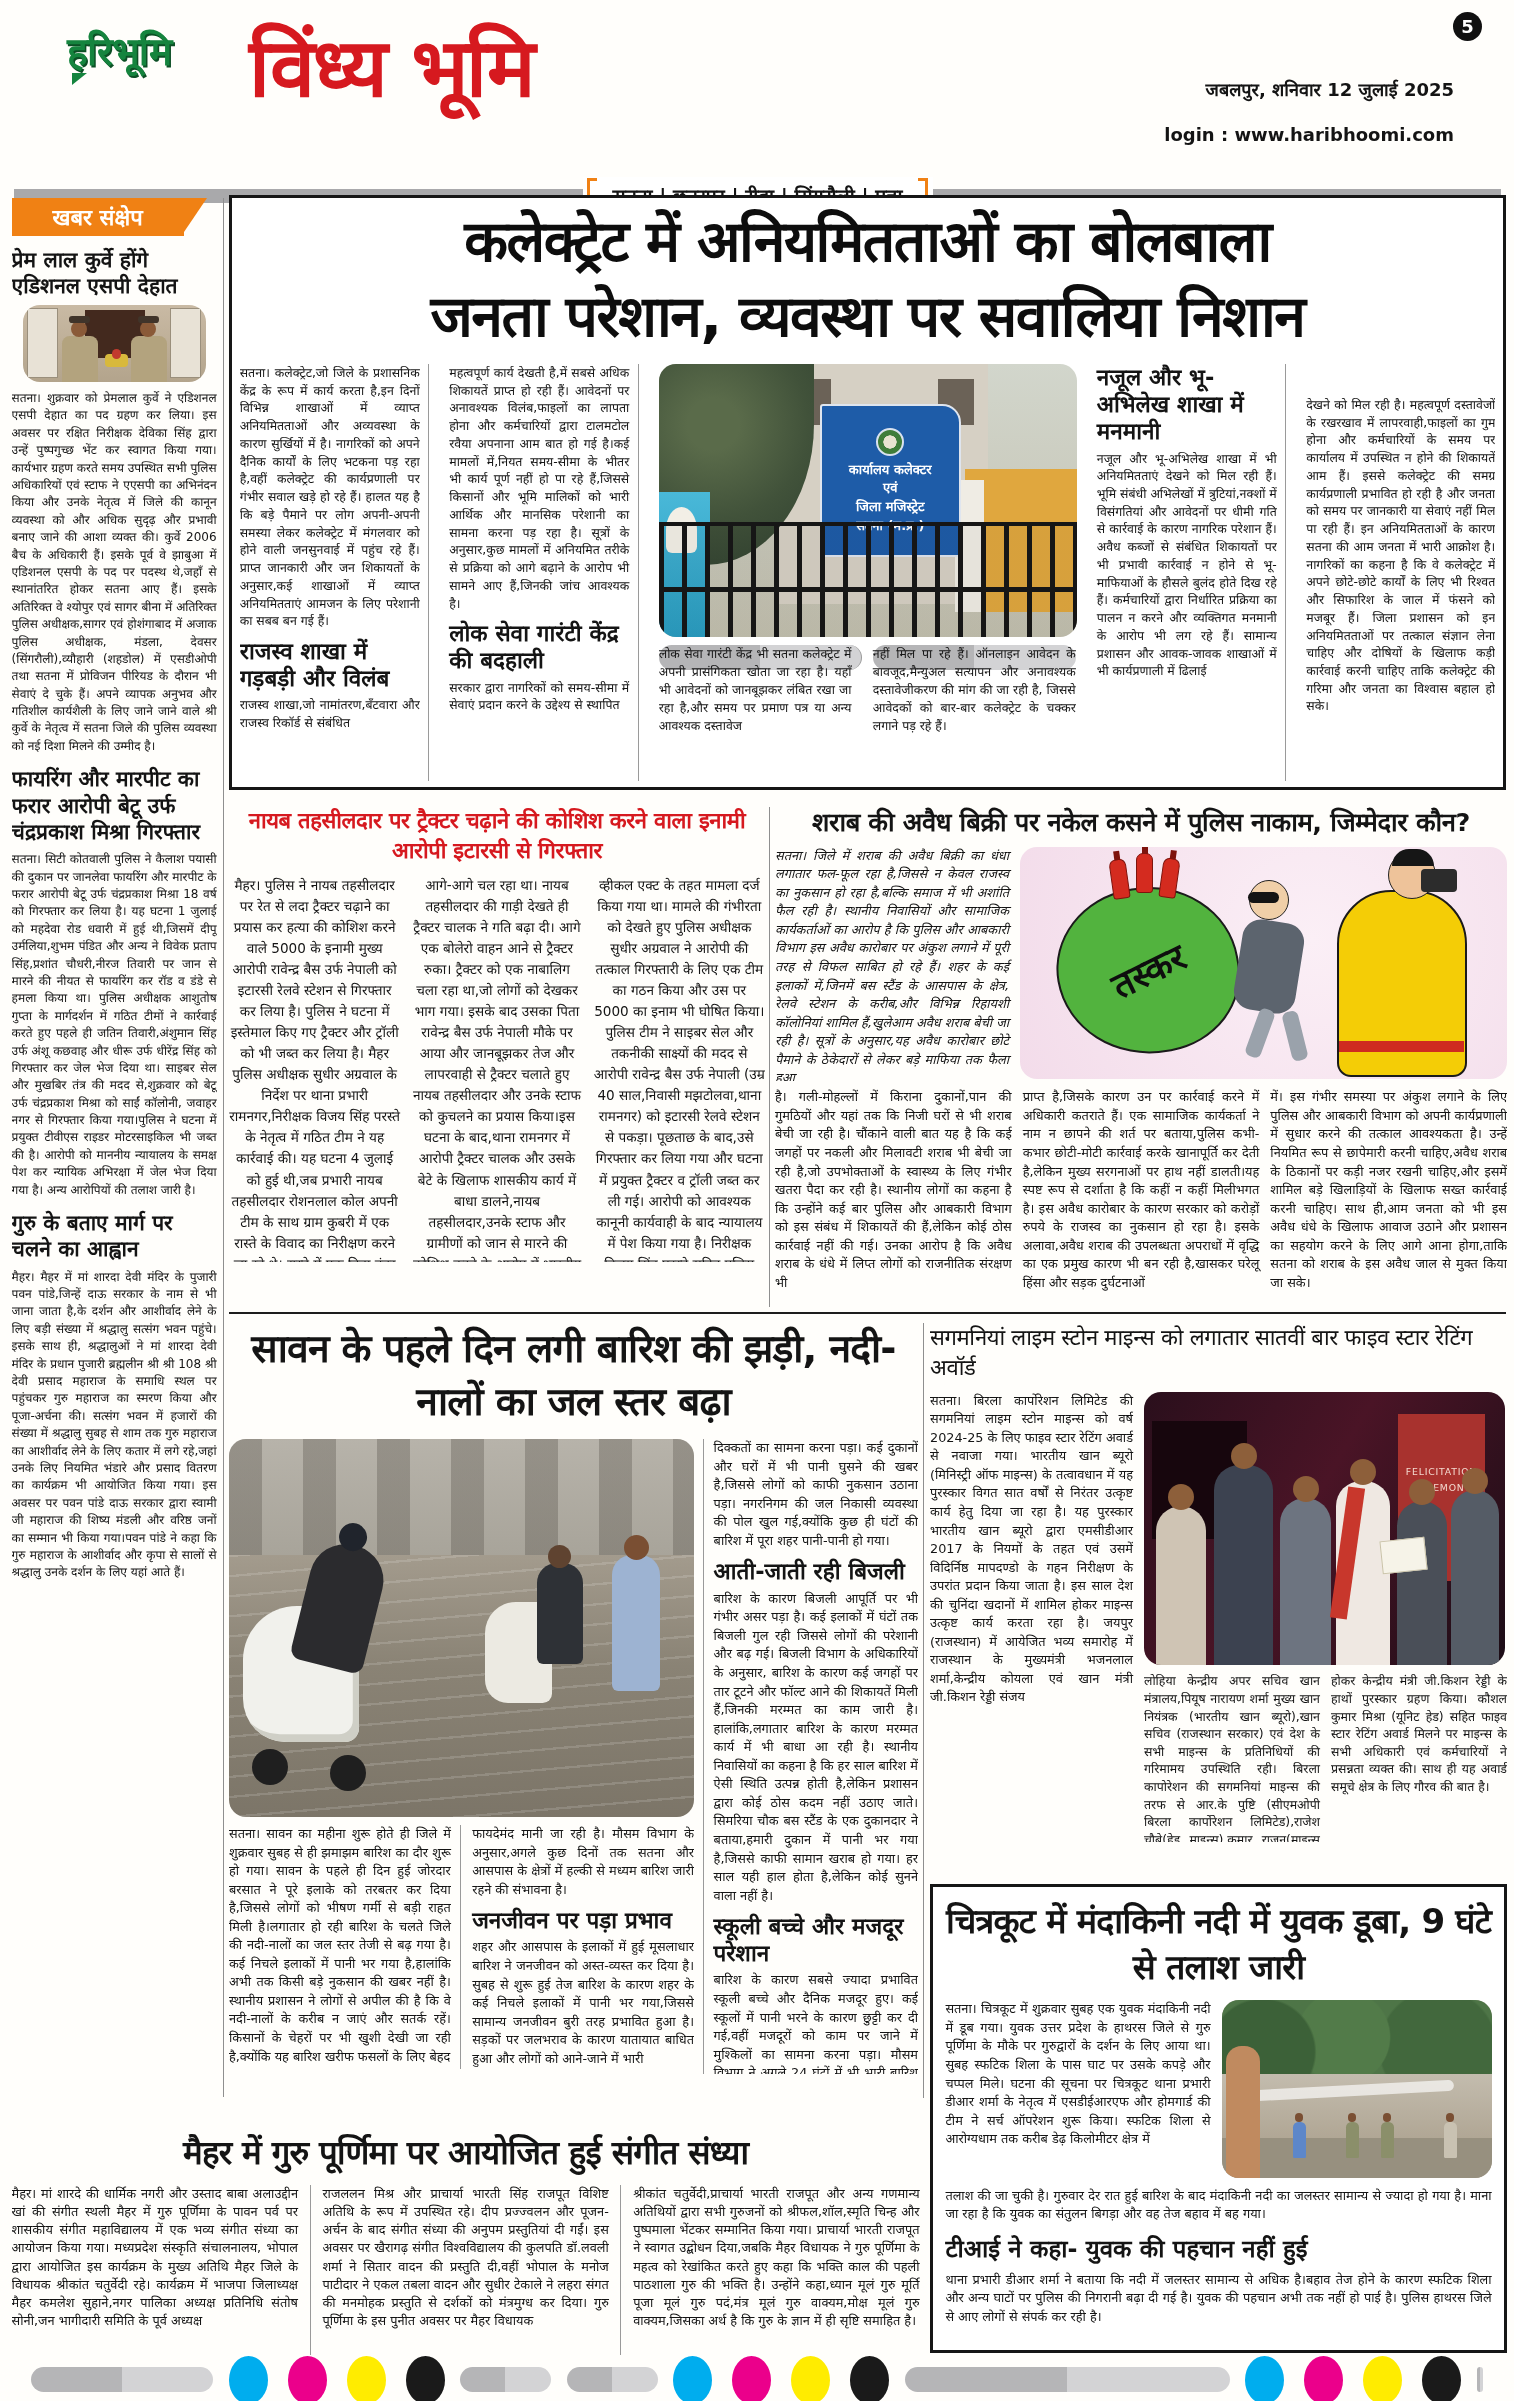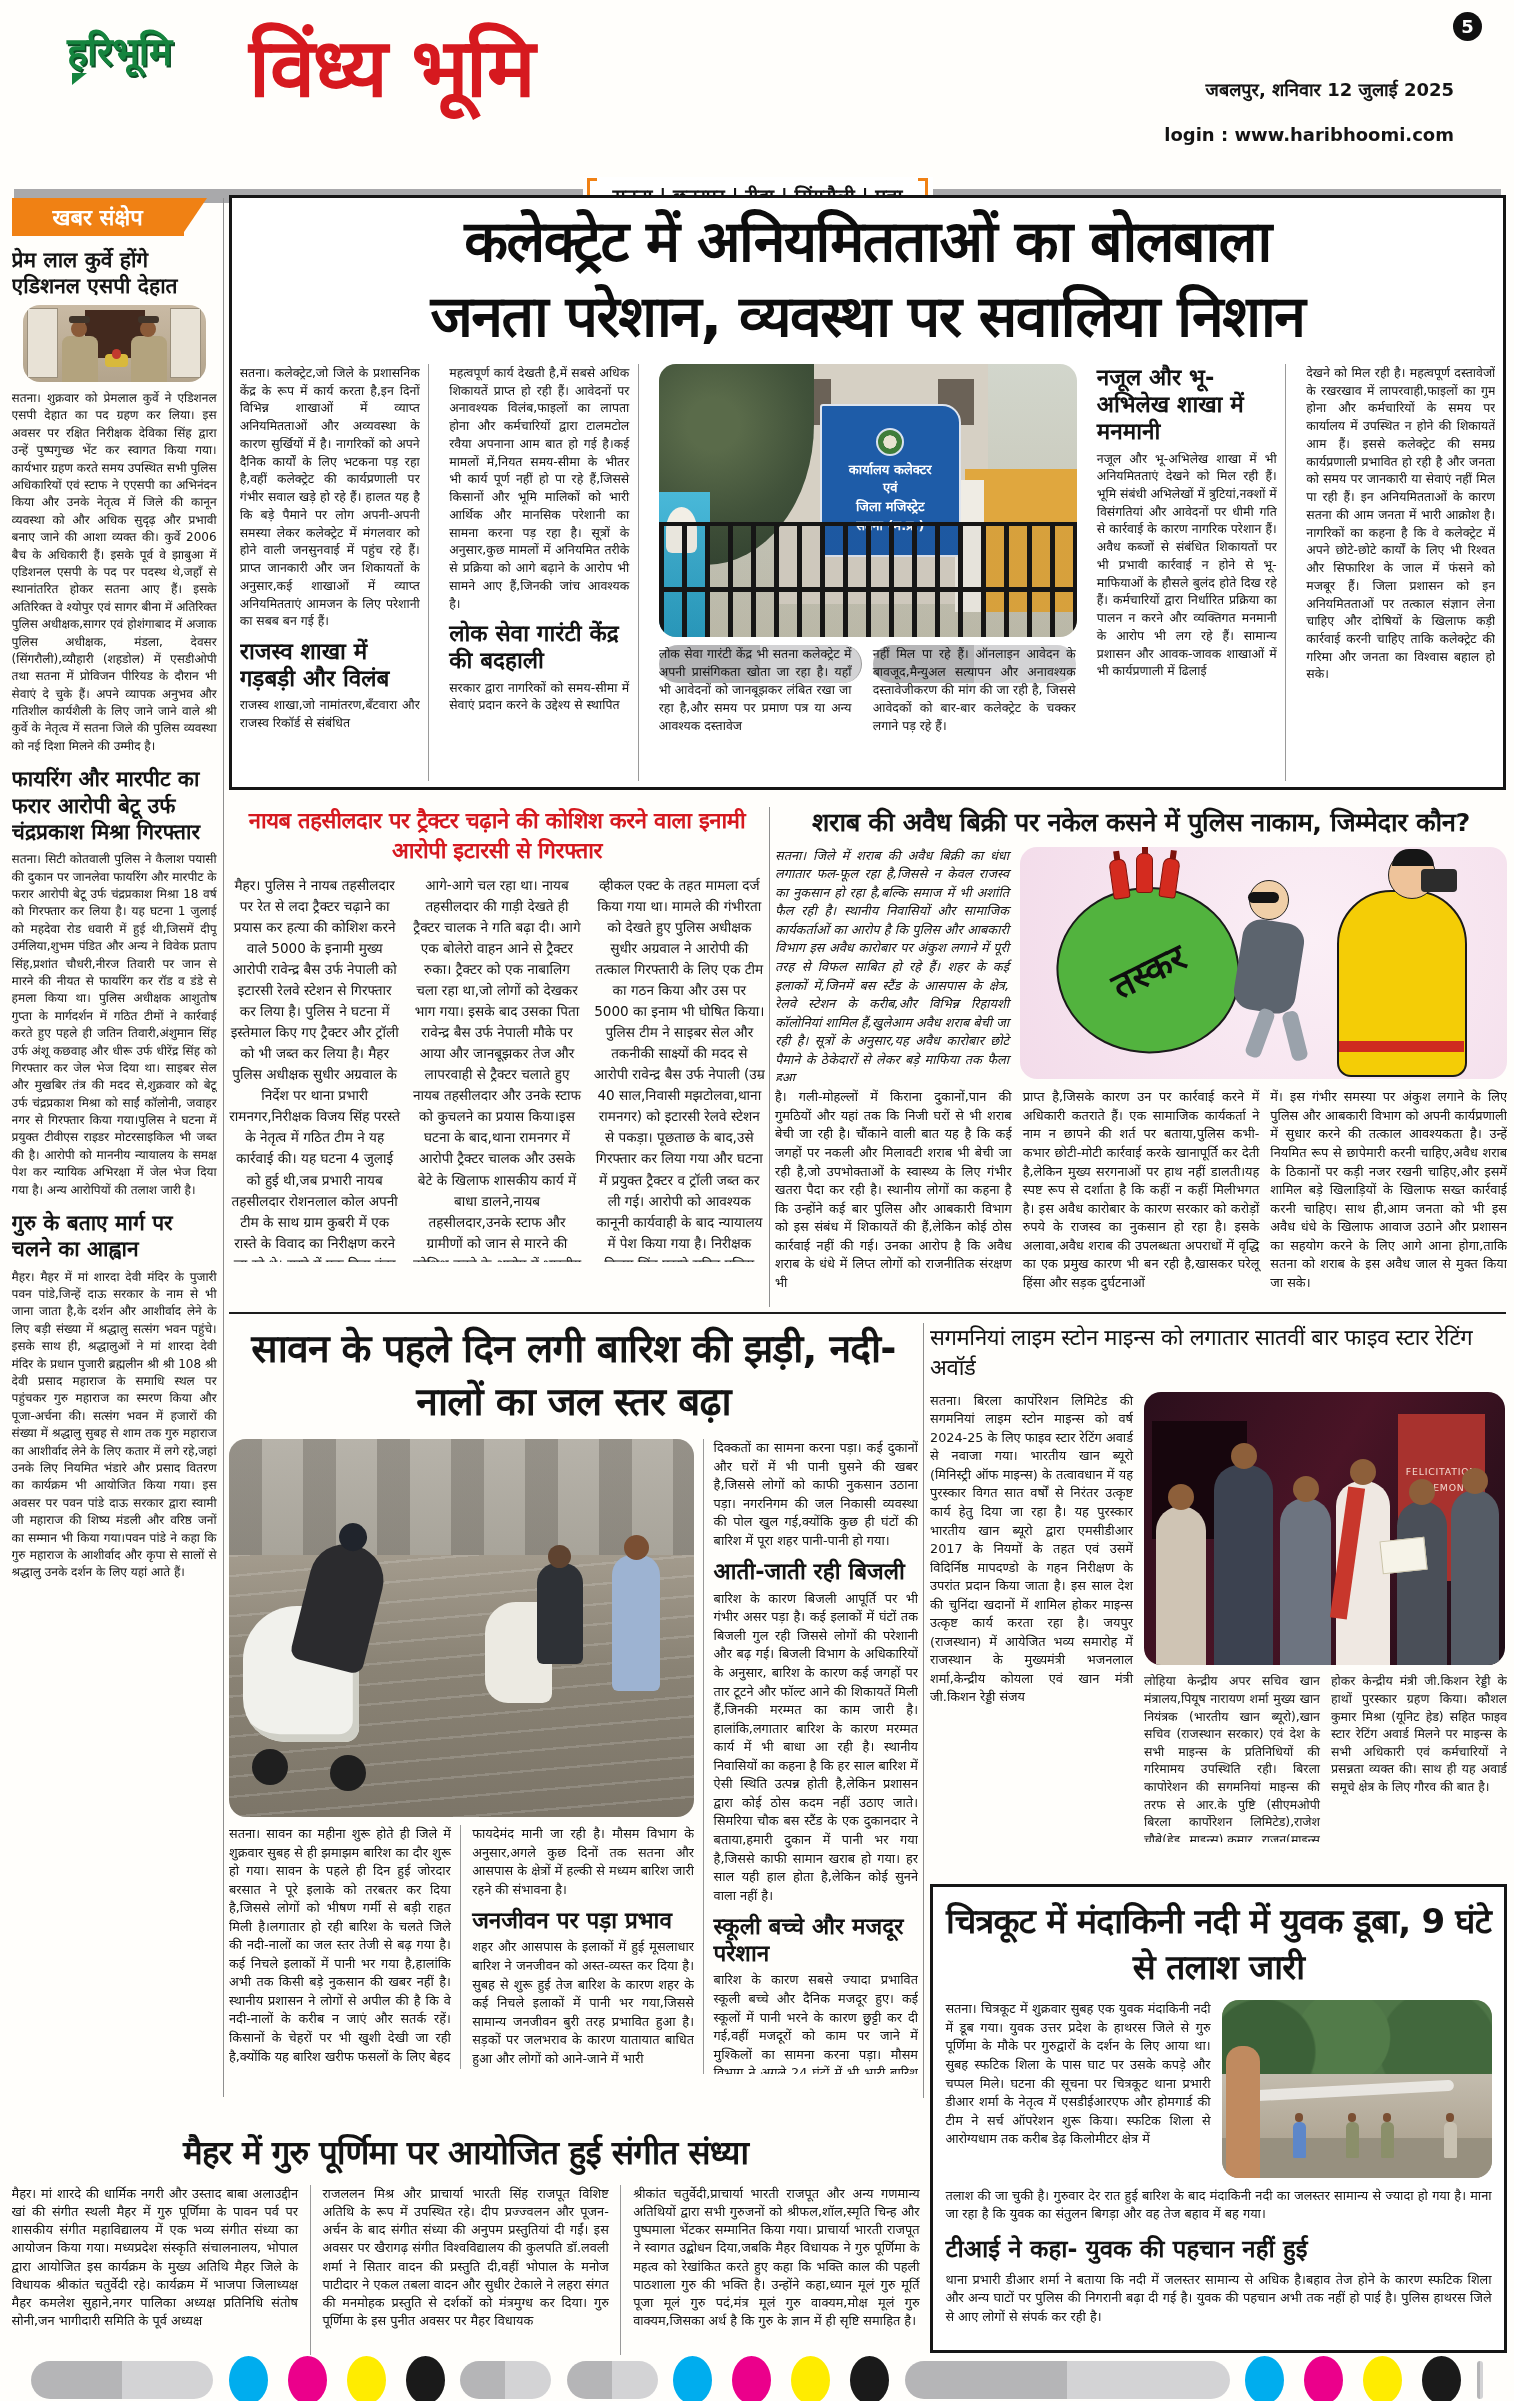--- a/index.html
+++ b/index.html
@@ -55,21 +55,21 @@
   .pp-bouquet:before{content:"";position:absolute;left:7px;top:-4.6px;width:9.3px;height:9.3px;
         border-radius:50%;background:#c23b2e;}
 
   
   .lead-box{position:absolute;left:229px;top:195px;width:1277px;height:595px;border:3.1px solid #161616;
         padding:6.2px 7.7px;overflow:hidden;background:#fff;}
   .lead-h{font-size:57px;font-weight:800;text-align:center;line-height:1.32;letter-spacing:-1.5px;color:#0d0d0d;}
   .lead-cols{display:flex;gap:20px;margin-top:9.3px;height:417px;overflow:hidden;}
   .lcol{width:200px;border-right:0.8px solid #9a9a9a;padding-right:8.5px;font-size:12.4px;
         line-height:1.43;text-align:justify;}
-  .lcol.last{border-right:none;padding-right:0;}
+  .lcol.last{border-right:none;padding-right:0;margin-top:32px;}
   .lead-mid{width:418px;}
   .lead-photo{width:418px;height:273px;background:linear-gradient(#d2d6cc,#c2bfae);}
   .lp-trees{position:absolute;left:0;top:0;width:155px;height:201px;
         background:radial-gradient(circle at 35% 30%,#5a6b4a 15%,#41523a 55%,#2e3f2f 100%);
         border-radius:0 0 70% 0;}
   .lp-building{position:absolute;left:120px;top:0;width:209px;height:240px;background:#d6d0c4;}
   .lp-win{position:absolute;width:36px;height:46px;background:#6b6257;}
   .lp-yellow{position:absolute;right:0;top:105px;width:112px;height:143px;background:#e0a73e;}
   .lp-pillar{position:absolute;right:93px;top:116px;width:29px;height:132px;background:#efece4;}
   .lp-poster{position:absolute;left:0;top:128px;width:51px;height:145px;
@@ -216,21 +216,21 @@
   
   .music{position:absolute;left:11.6px;top:2129px;width:908px;height:229px;overflow:hidden;}
   .music-h{font-weight:800;font-size:33px;text-align:center;letter-spacing:-0.8px;margin-bottom:11px;}
   .music-cols{display:flex;gap:12.4px;height:170px;overflow:hidden;}
   .music-cols .ucol{flex:1;font-size:12.8px;line-height:1.42;text-align:justify;}
   .music-cols .ucol.mid{border-left:0.8px solid #9a9a9a;border-right:0.8px solid #9a9a9a;padding:0 11px;}
 
   
   .marks{position:absolute;left:31px;top:2358px;width:1452px;height:43px;display:flex;
         align-items:center;gap:15.5px;}
-  .cap{height:38px;border-radius:21px;background:linear-gradient(90deg,#b5b5b7 50%,#d3d3d5 50%);}
+  .cap{height:25px;border-radius:21px;background:linear-gradient(90deg,#b5b5b7 50%,#d3d3d5 50%);}
   .dots{display:flex;gap:20px;align-items:center;}
   .dot{width:39px;height:48px;border-radius:50%;}
   .dot.c{background:#00adee;} .dot.m{background:#eb008b;}
   .dot.y{background:#ffec00;} .dot.k{background:#1a1a1a;}
 </style>
 </head>
 <body>
 
 <div id="page" data-name="newspaper-page">
 

